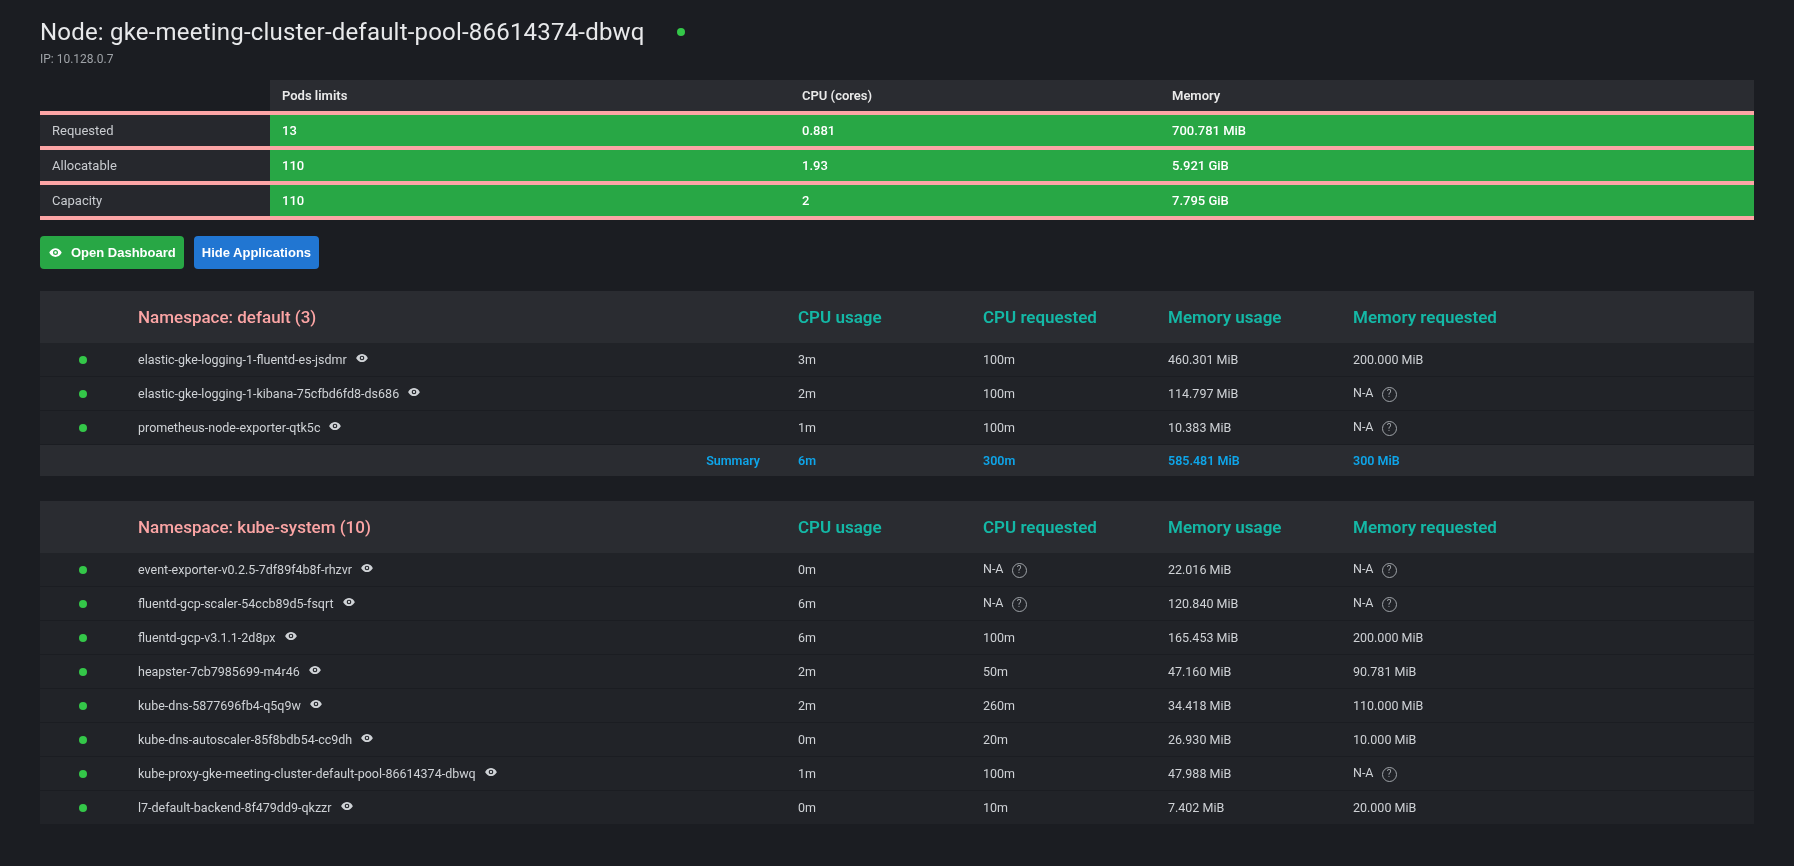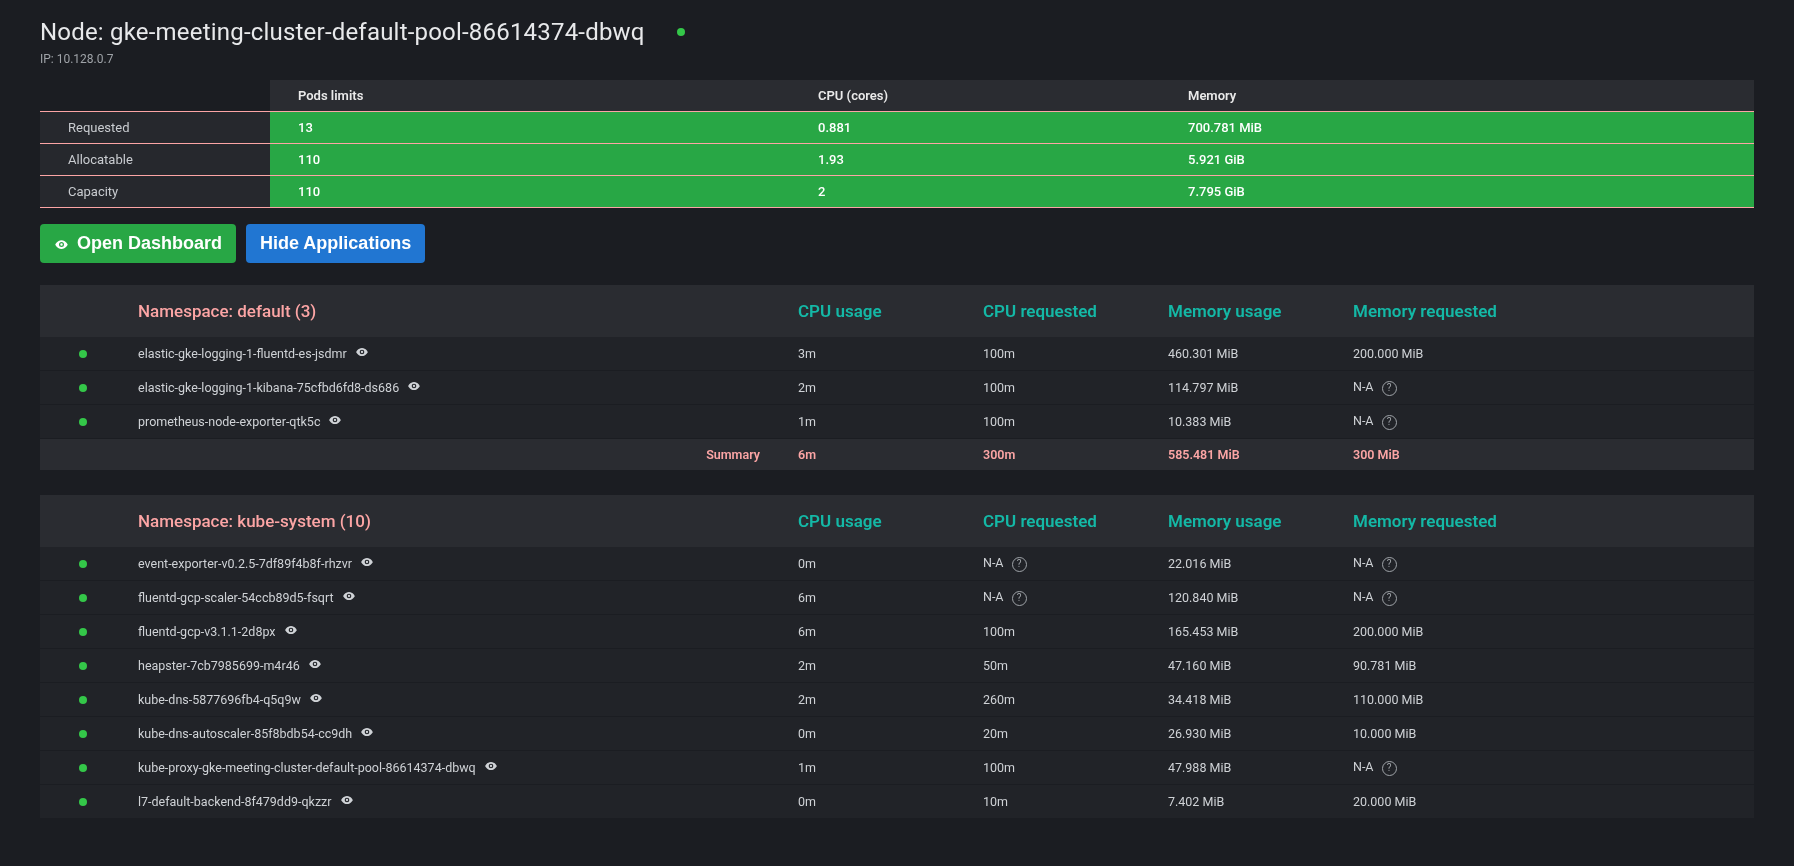--- a/index.html
+++ b/index.html
@@ -31,42 +31,42 @@
 
   
   .stats {
     margin-top: 14px;
     width: 100%;
     border-collapse: collapse;
     table-layout: fixed;
   }
   .stats th, .stats td {
     text-align: left;
-    padding: 8px 28px;
+    padding: 8px 12px;
     font-weight: 500;
     font-size: 13px;
-    border-bottom: 1px solid #fca5a5;
+    border-bottom: 4px solid #fca5a5;
   }
   .stats thead th { background: #2a2c31; color: #eaeaea; font-weight: 600; }
   .stats thead th.lbl { background: #1b1d22; }
   .stats tbody th.row-lbl {
     background: #26282d; color: #c9ccd0; font-weight: 400; width: 230px;
   }
   .stats tbody td.green { background: #28a745; color: #fff; }
   .stats col.c-lbl { width: 230px; }
   .stats col.c-pods { width: 520px; }
   .stats col.c-cpu  { width: 370px; }
   .stats col.c-mem  { width: auto; }
 
   
   .btn-row { display: flex; gap: 10px; margin: 16px 0 22px 0; }
   .btn {
     display: inline-flex; align-items: center; gap: 8px;
-    padding: 9px 14px; border-radius: 4px; border: none;
-    color: #fff; font-size: 18px; font-weight: 600; cursor: pointer;
+    padding: 9px 8px; border-radius: 4px; border: none;
+    color: #fff; font-size: 13px; font-weight: 600; cursor: pointer;
   }
   .btn-green { background: #28a745; }
   .btn-blue  { background: #2176d2; }
   .eye { width: 15px; height: 15px; display: inline-block; }
   .eye svg { width: 100%; height: 100%; fill: #fff; }
 
   
   .panel { margin-bottom: 24px; }
   .ns-table {
     width: 100%;
@@ -96,21 +96,21 @@
 
   .ns-table tbody td {
     background: #212328;
     color: #cfd2d6;
     font-size: 12.5px;
     padding: 8px 12px;
     border-bottom: 1px solid #1b1d22;
     vertical-align: middle;
   }
   .ns-table tbody tr.summary td {
-    background: #2a2c31; font-weight: 600; color: #fca5a5;
+    background: #2a2c31; font-weight: 600; color: #0ea5e9;
   }
   .ns-table tbody td.dot-cell { text-align: center; }
   .ns-table tbody td.dot-cell .dot { margin: 0 auto; }
   .ns-table tbody td .pod-name {
     display: inline-flex; align-items: center; gap: 8px;
   }
   .info {
     display: inline-flex; align-items: center; justify-content: center;
     width: 15px; height: 15px; border: 1.4px solid #9fa3a8;
     border-radius: 50%; color: #9fa3a8; font-size: 10px; line-height: 1;

